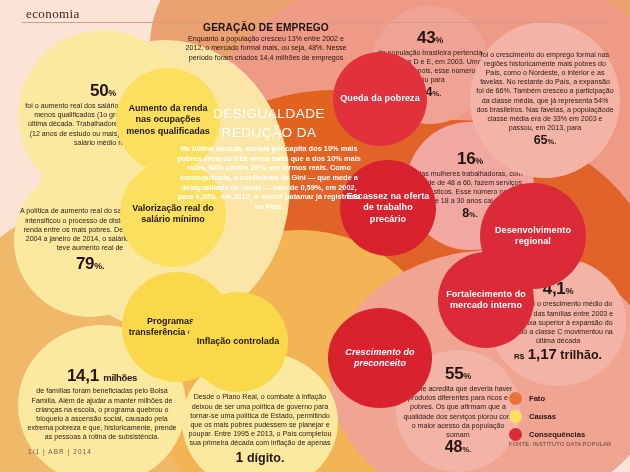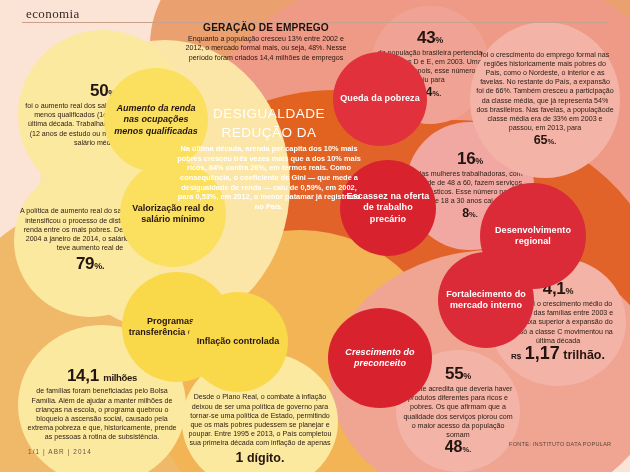--- a/index.html
+++ b/index.html
@@ -119,21 +119,21 @@
   <div class="blob bb7"></div>
   <div class="blob bb8"></div>
 
   <div class="bub c-yellow-l" style="left:18px;top:30px;width:170px;height:170px;z-index:20;">
     <div class="inner">
       <div class="big"><span>50</span><span class="pc">%</span></div>
       <div class="body-txt">foi o aumento real dos salários dos trabalhadores menos qualificados (1o grau incompleto) na última década. Trabalhadores mais qualificados (12 anos de estudo ou mais) tiveram queda do salário médio real.</div>
     </div>
   </div>
 
-  <div class="bub c-yellow" style="left:104px;top:68px;width:104px;height:104px;z-index:22;font-style:italic;">
+  <div class="bub c-yellow" style="left:116px;top:68px;width:104px;height:104px;z-index:22;">
     <div class="inner">
       <div class="lbl-dark">Aumento da renda nas ocupações menos qualificadas</div>
     </div>
   </div>
 
   <div class="bub c-yellow-l" style="left:14px;top:165px;width:152px;height:152px;z-index:21;">
     <div class="inner">
       <div class="body-txt">A política de aumento real do salário mínimo intensificou o processo de distribuição de renda entre os mais pobres. De janeiro de 2004 a janeiro de 2014, o salário mínimo teve aumento real de</div>
       <div class="big" style="margin-top:1px;"><span>79</span><span class="pc">%.</span></div>
     </div>
@@ -232,34 +232,48 @@
       <div class="big"><span>16</span><span class="pc">%</span></div>
       <div class="body-txt">das mulheres trabalhadoras, com idade de 48 a 60, fazem serviços domésticos. Esse número na faixa de 18 a 30 anos cai para</div>
       <div class="mid"><span>8</span><span class="pc">%.</span></div>
     </div>
   </div>
 
   <div class="bub c-pink-l" style="left:490px;top:258px;width:136px;height:128px;z-index:29;">
     <div class="inner">
       <div class="big"><span>4,1</span><span class="pc">%</span></div>
       <div class="body-txt">ao ano foi o crescimento médio do consumo das famílias entre 2003 e 2013, taxa superior à expansão do PIB. Só a classe C movimentou na última década</div>
-      <div class="mid"><span style="font-size:8px;">R$</span> <span style="font-size:18px;">1,17</span> <span>trilhão.</span></div>
+      <div class="mid"><span style="font-size:8px;">R$</span> <span style="font-size:15px;">1,17</span> <span>trilhão.</span></div>
     </div>
   </div>
 
   <div class="bub c-pink-l" style="left:396px;top:350px;width:124px;height:122px;z-index:29;">
     <div class="inner">
       <div class="big"><span>55</span><span class="pc">%</span></div>
       <div class="body-txt">da elite acredita que deveria haver produtos diferentes para ricos e pobres. Os que afirmam que a qualidade dos serviços piorou com o maior acesso da população somam</div>
       <div class="mid"><span style="font-size:16px;">48</span><span class="pc">%.</span></div>
     </div>
   </div>
 
   <div id="header">
     <div id="kicker">economia</div>
     <div id="header-rule"></div>
   </div>
 
+  <div id="legend">
+    <div class="leg-row">
+      <span class="leg-dot" style="background:#e8743a;"></span>
+      <span class="leg-txt">Fato</span>
+    </div>
+    <div class="leg-row">
+      <span class="leg-dot" style="background:#fbe05f;"></span>
+      <span class="leg-txt">Causas</span>
+    </div>
+    <div class="leg-row">
+      <span class="leg-dot" style="background:#db2b39;"></span>
+      <span class="leg-txt">Consequências</span>
+    </div>
+  </div>
 
   <div id="source">FONTE: INSTITUTO DATA POPULAR</div>
   <div id="footer">1/1  |  ABR  |  2014</div>
 
 </div>
 
 </body></html>

